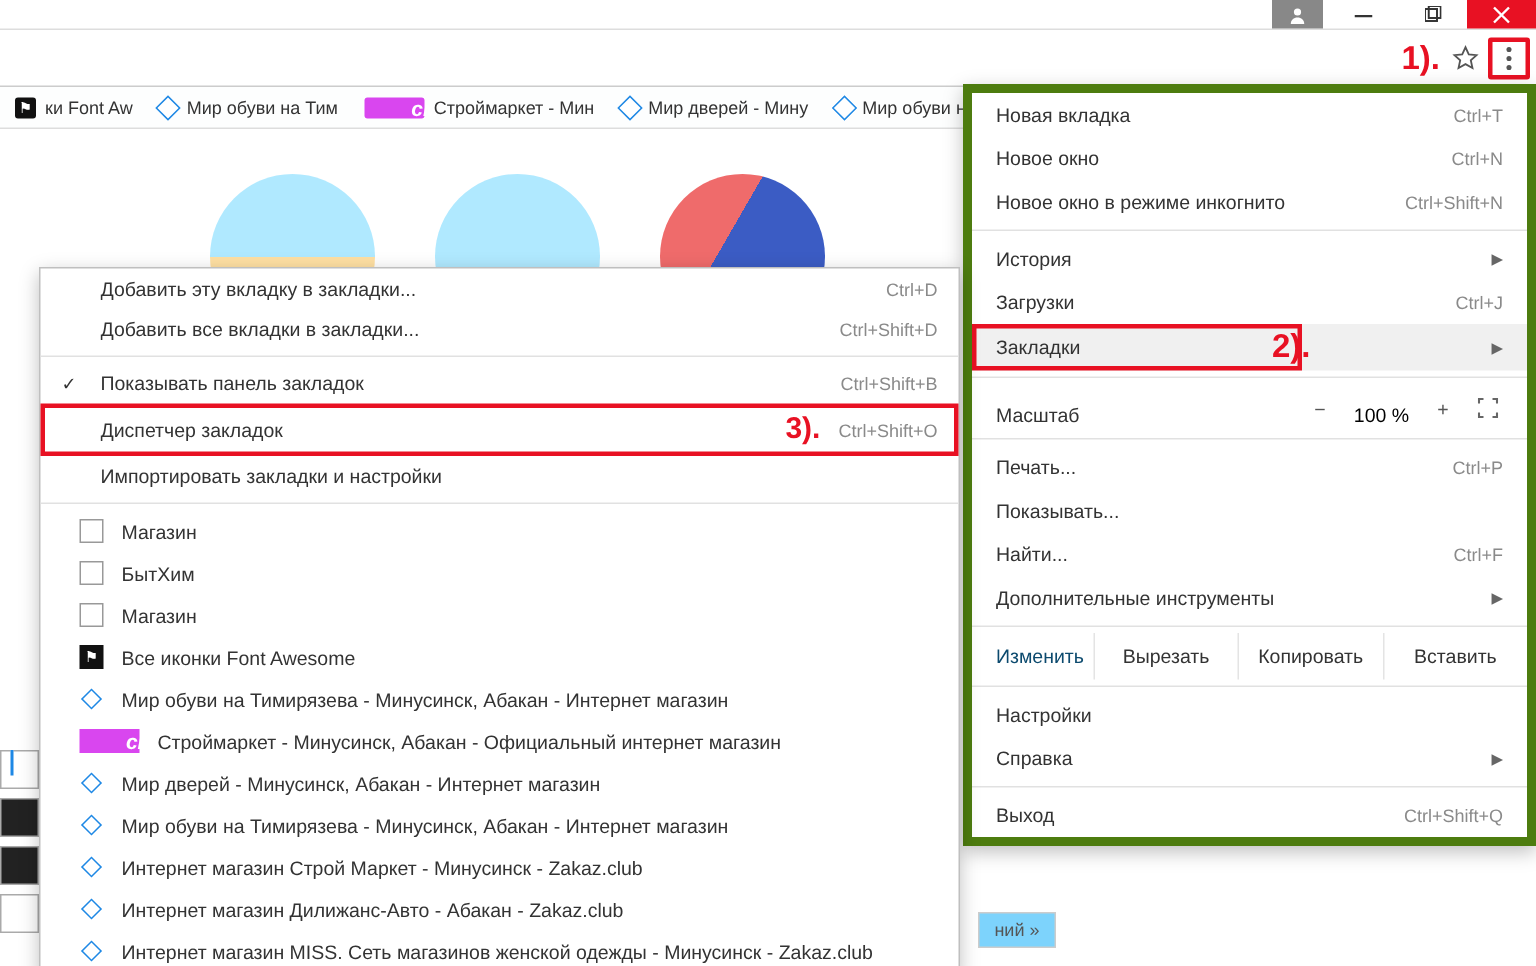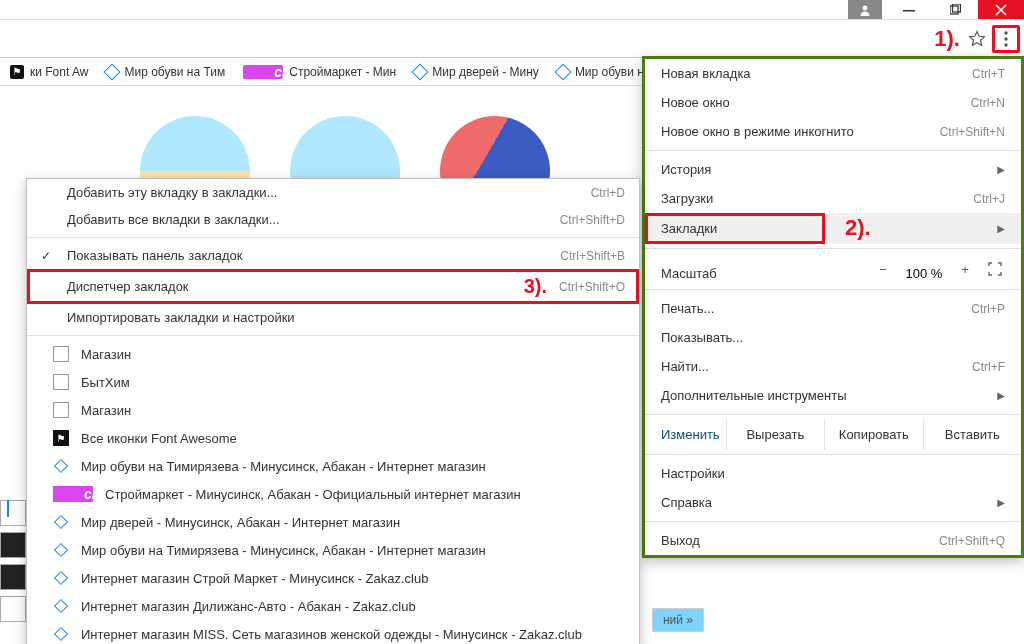--- a/index.html
+++ b/index.html
@@ -26,21 +26,21 @@
   .fav-page { border:1px solid #999; background:#fff; }
 
   
   .circles { display:flex; gap: 40px; padding: 30px 140px; }
   .circ { width: 110px; height: 110px; border-radius: 50%; position:relative; overflow:hidden; }
   .c1 { background: linear-gradient(180deg,#b0e9ff 50%, #ffe0a3 50%); }
   .c2 { background: #b0e9ff; }
   .c3 { background: linear-gradient(120deg,#ef6b6b 40%, #3b5cc4 40%); }
 
   
-  .main-menu { position:absolute; top:56px; right:0; width:382px; background:#fff; border:3px solid #4d7c0f; box-shadow: 0 4px 12px rgba(0,0,0,.25); }
+  .main-menu { position:absolute; top:56px; right:0; width:382px; background:#fff; border:6px solid #4d7c0f; box-shadow: 0 4px 12px rgba(0,0,0,.25); }
   .mm-item { display:flex; align-items:center; padding: 7px 16px; font-size: 13px; color:#333; justify-content: space-between; position:relative; }
   .mm-item.highlight { background:#f0f0f0; }
   .mm-sep { height:1px; background:#e1e1e1; margin: 4px 0; }
   .shortcut { color:#8a8a8a; font-size:12px; }
   .mm-caret { color:#666; font-size:10px; }
   .boxed { border:3px solid #e81123; }
   .zoom-row { display:flex; align-items:flex-end; padding:4px 12px 4px 16px; gap: 2px; }
   .zoom-row .lbl { flex:1; color:#333; }
   .zoom-row .zb { width:28px; height:24px; display:flex; align-items:center; justify-content:center; color:#555; }
   .zoom-row .zv { width:50px; text-align:center; }
@@ -165,21 +165,21 @@
   <div class="mm-sep"></div>
   <div class="mm-item">
       <span>История</span>
       <span class="mm-caret">▶</span>
     </div>
   <div class="mm-item">
       <span>Загрузки</span>
       <span class="shortcut">Ctrl+J</span>
     </div>
   <div class="mm-item highlight" style="padding:0;">
-    <div class="boxed" style="padding:5px 13px; width:180px;"><span>Закладки</span></div>
+    <div class="boxed" style="padding:5px 13px; width:220px;"><span>Закладки</span></div>
     <span class="ann" style="position:absolute; left:200px; top:2px;">2).</span>
     <span class="mm-caret" style="margin-left:auto; padding-right:16px;">▶</span>
   </div>
   <div class="mm-sep"></div>
   <div class="zoom-row">
     <span class="lbl">Масштаб</span>
     <span class="zb">−</span>
     <span class="zv">100 %</span>
     <span class="zb">+</span>
     <span class="zb">

